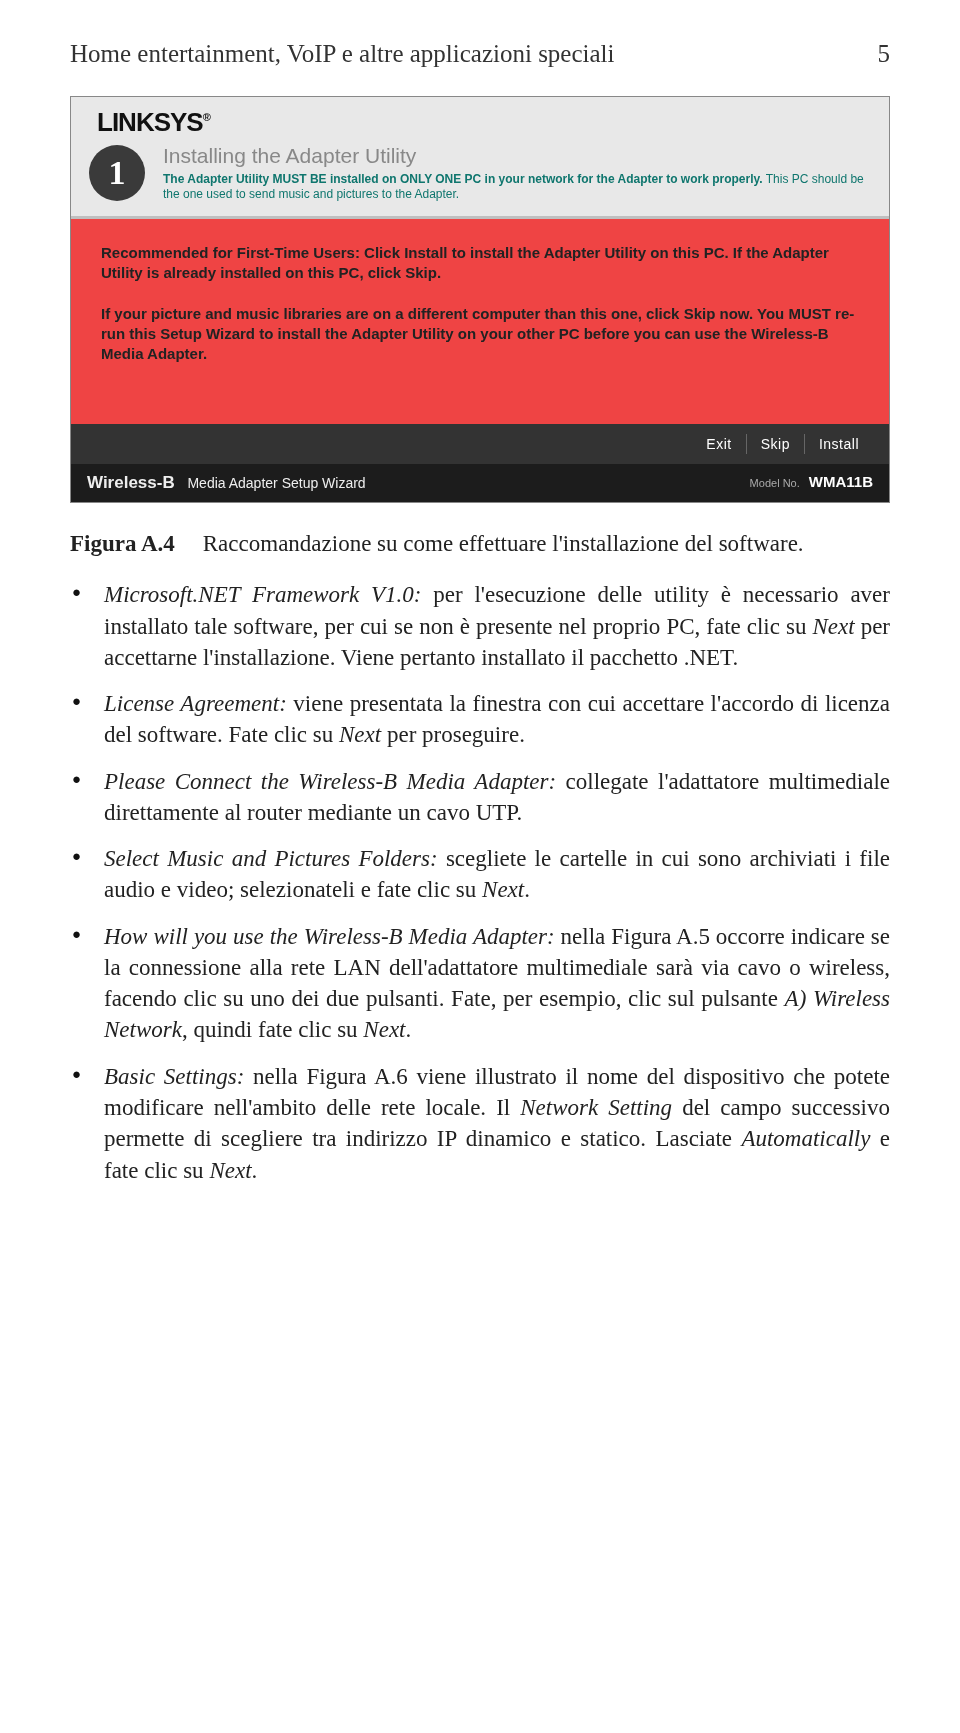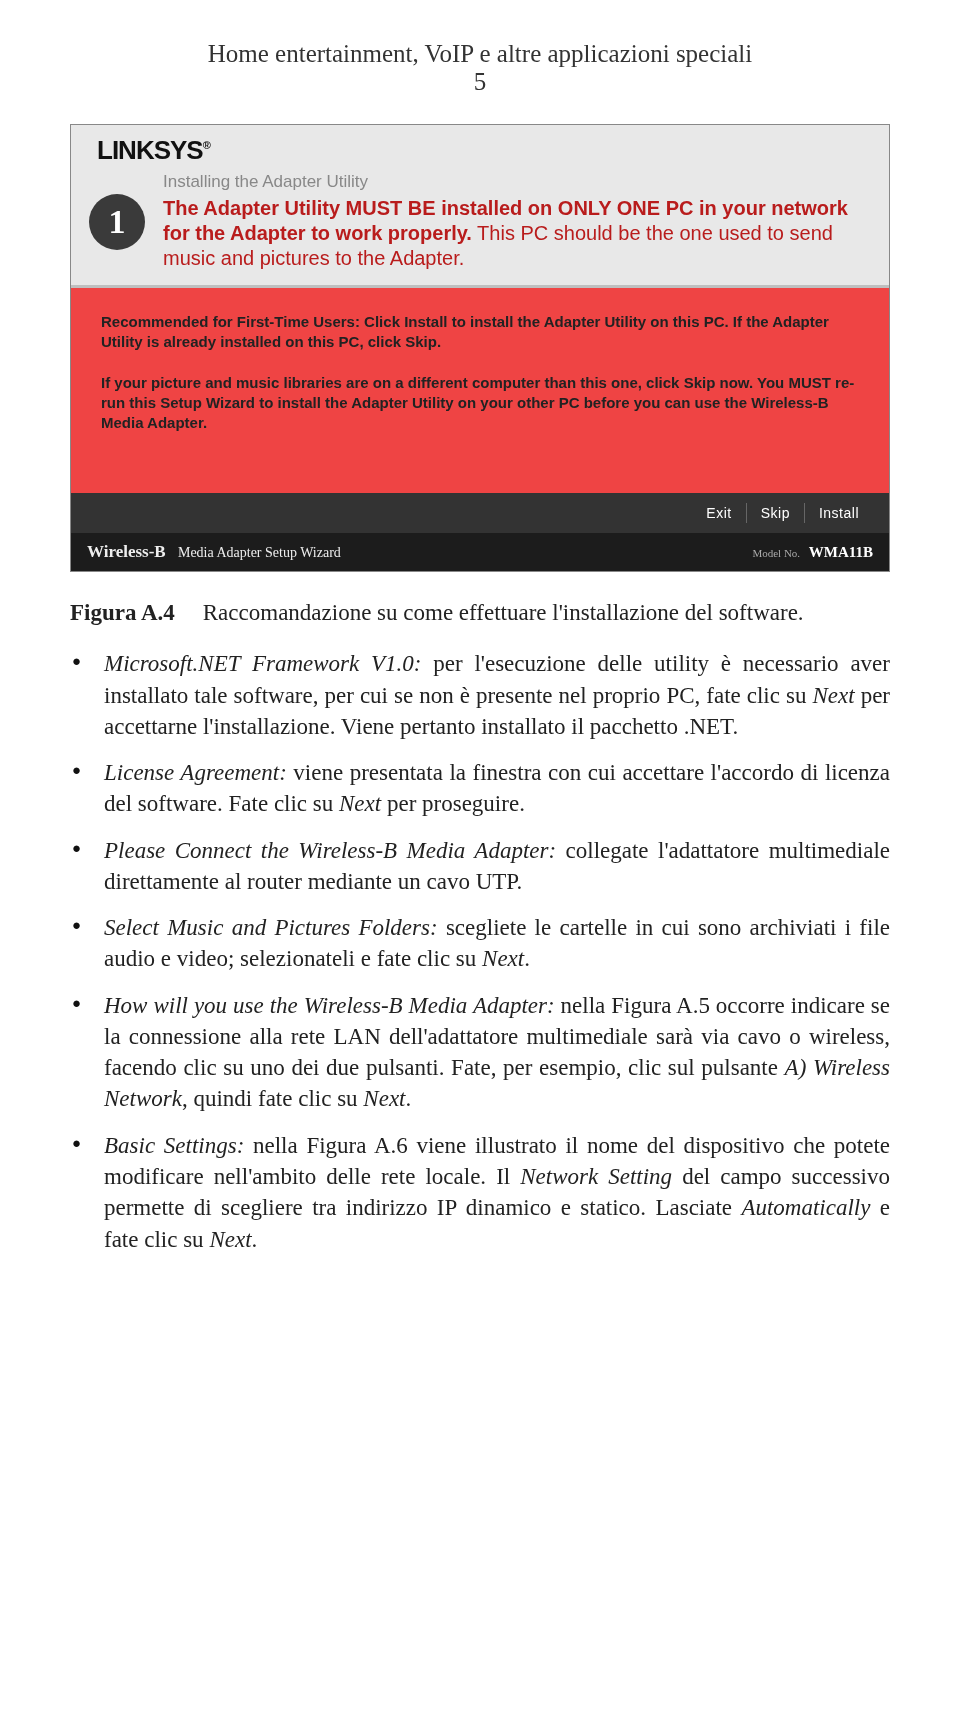--- a/index.html
+++ b/index.html
@@ -14,21 +14,20 @@
       color: #222;
       padding: 40px 70px 50px 70px;
     }
     .page-header {
       display: flex;
       justify-content: space-between;
       align-items: center;
       font-size: 25px;
       margin-bottom: 28px;
       color: #333;
-      flex-direction: column;
     }
     .screenshot-frame {
       border: 1px solid #888;
       background: #fff;
       margin-bottom: 28px;
     }
     .installer-window {
       background: #ebebeb;
     }
     .installer-top {
@@ -67,29 +66,29 @@
       font-family: Georgia, serif;
       font-weight: bold;
       font-size: 34px;
       flex-shrink: 0;
     }
     .step-text-block {
       flex: 1;
     }
     .step-title {
       font-family: Arial, sans-serif;
-      font-size: 17px;
+      font-size: 21px;
       color: #888;
       margin-bottom: 4px;
     }
     .step-desc {
       font-family: Arial, sans-serif;
-      font-size: 20px;
-      font-weight: bold;
-      color: #b91c1c;
+      font-size: 12px;
+      font-weight: bold;
+      color: #0f766e;
       line-height: 1.25;
     }
     .step-desc .normal {
       font-weight: normal;
     }
     .installer-body {
       background: #ef4444;
       padding: 24px 30px 60px 30px;
     }
     .installer-body p {
@@ -119,23 +118,22 @@
       padding: 2px 14px;
       border-left: 1px solid #666;
     }
     .installer-footer .fbtn:first-child {
       border-left: none;
     }
     .installer-bottombar {
       background: #1c1c1c;
       color: #fff;
       display: flex;
-      align-items: center;
       padding: 9px 16px;
-      font-family: Liberation Serif, serif;
+      font-family: Liberation Sans, sans-serif;
     }
     .bb-left {
       font-size: 17px;
       font-weight: bold;
       color: #eee;
     }
     .bb-left .sub {
       font-weight: normal;
       font-size: 14px;
       margin-left: 8px;

